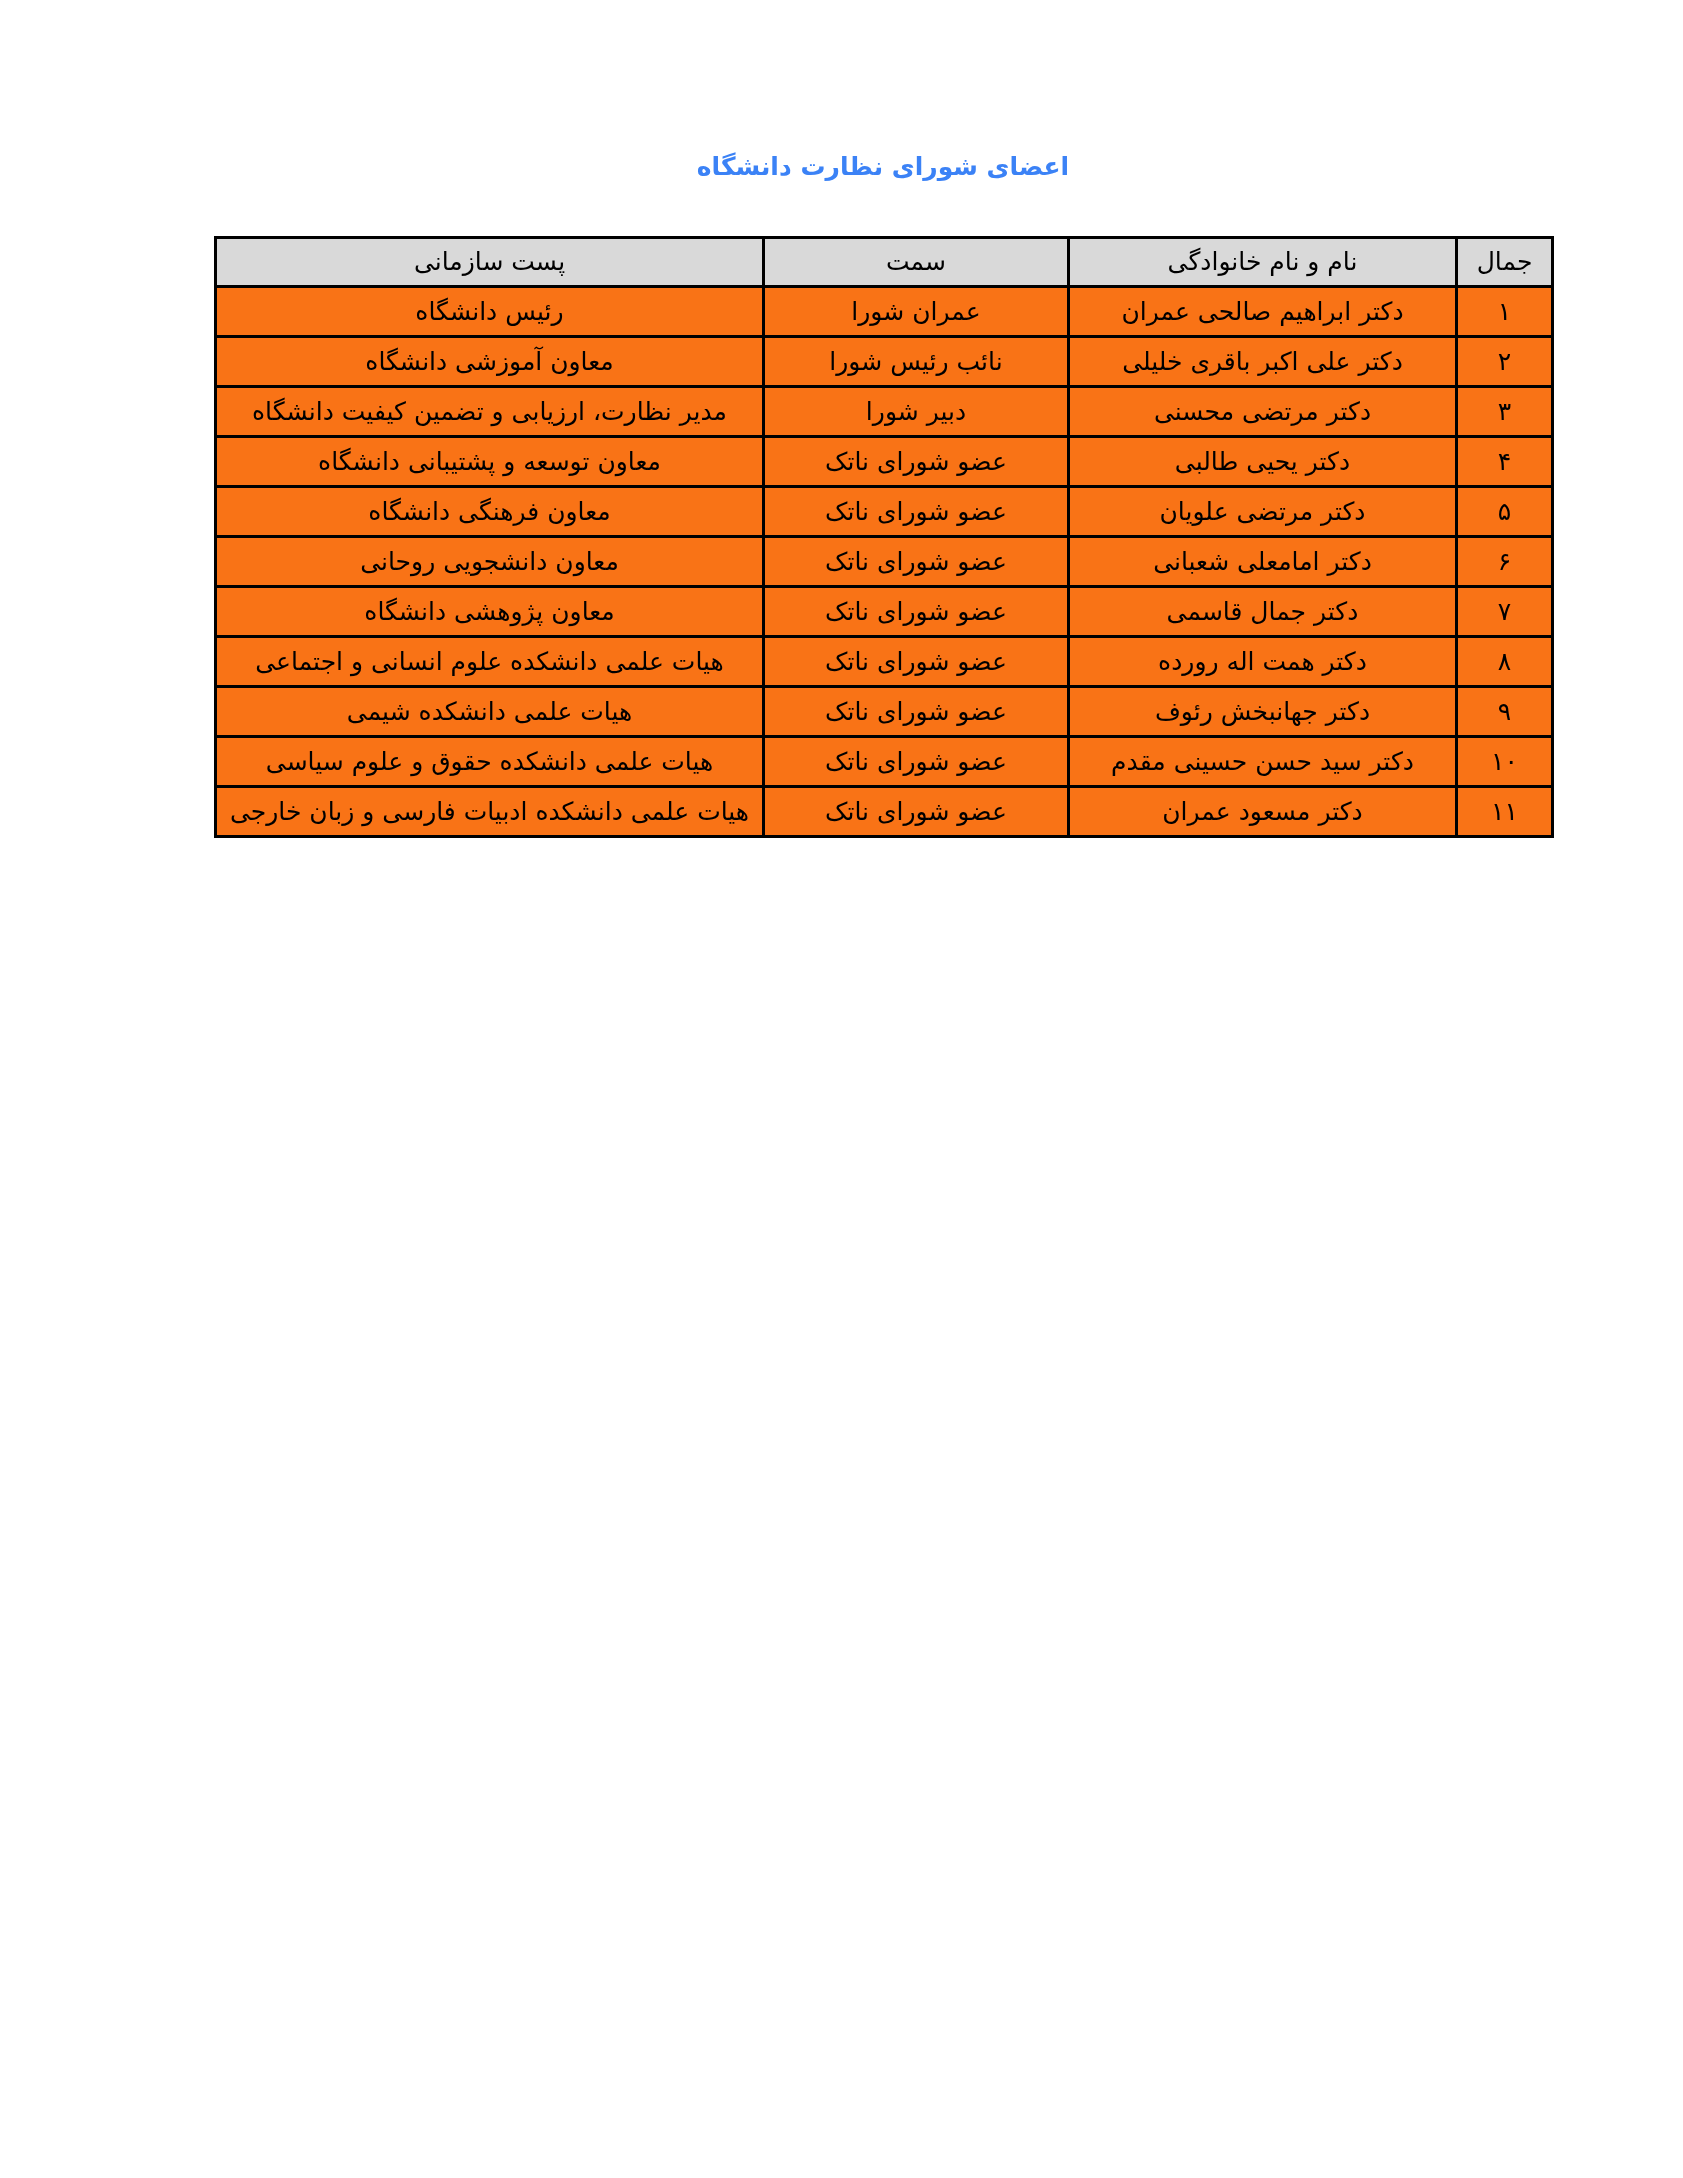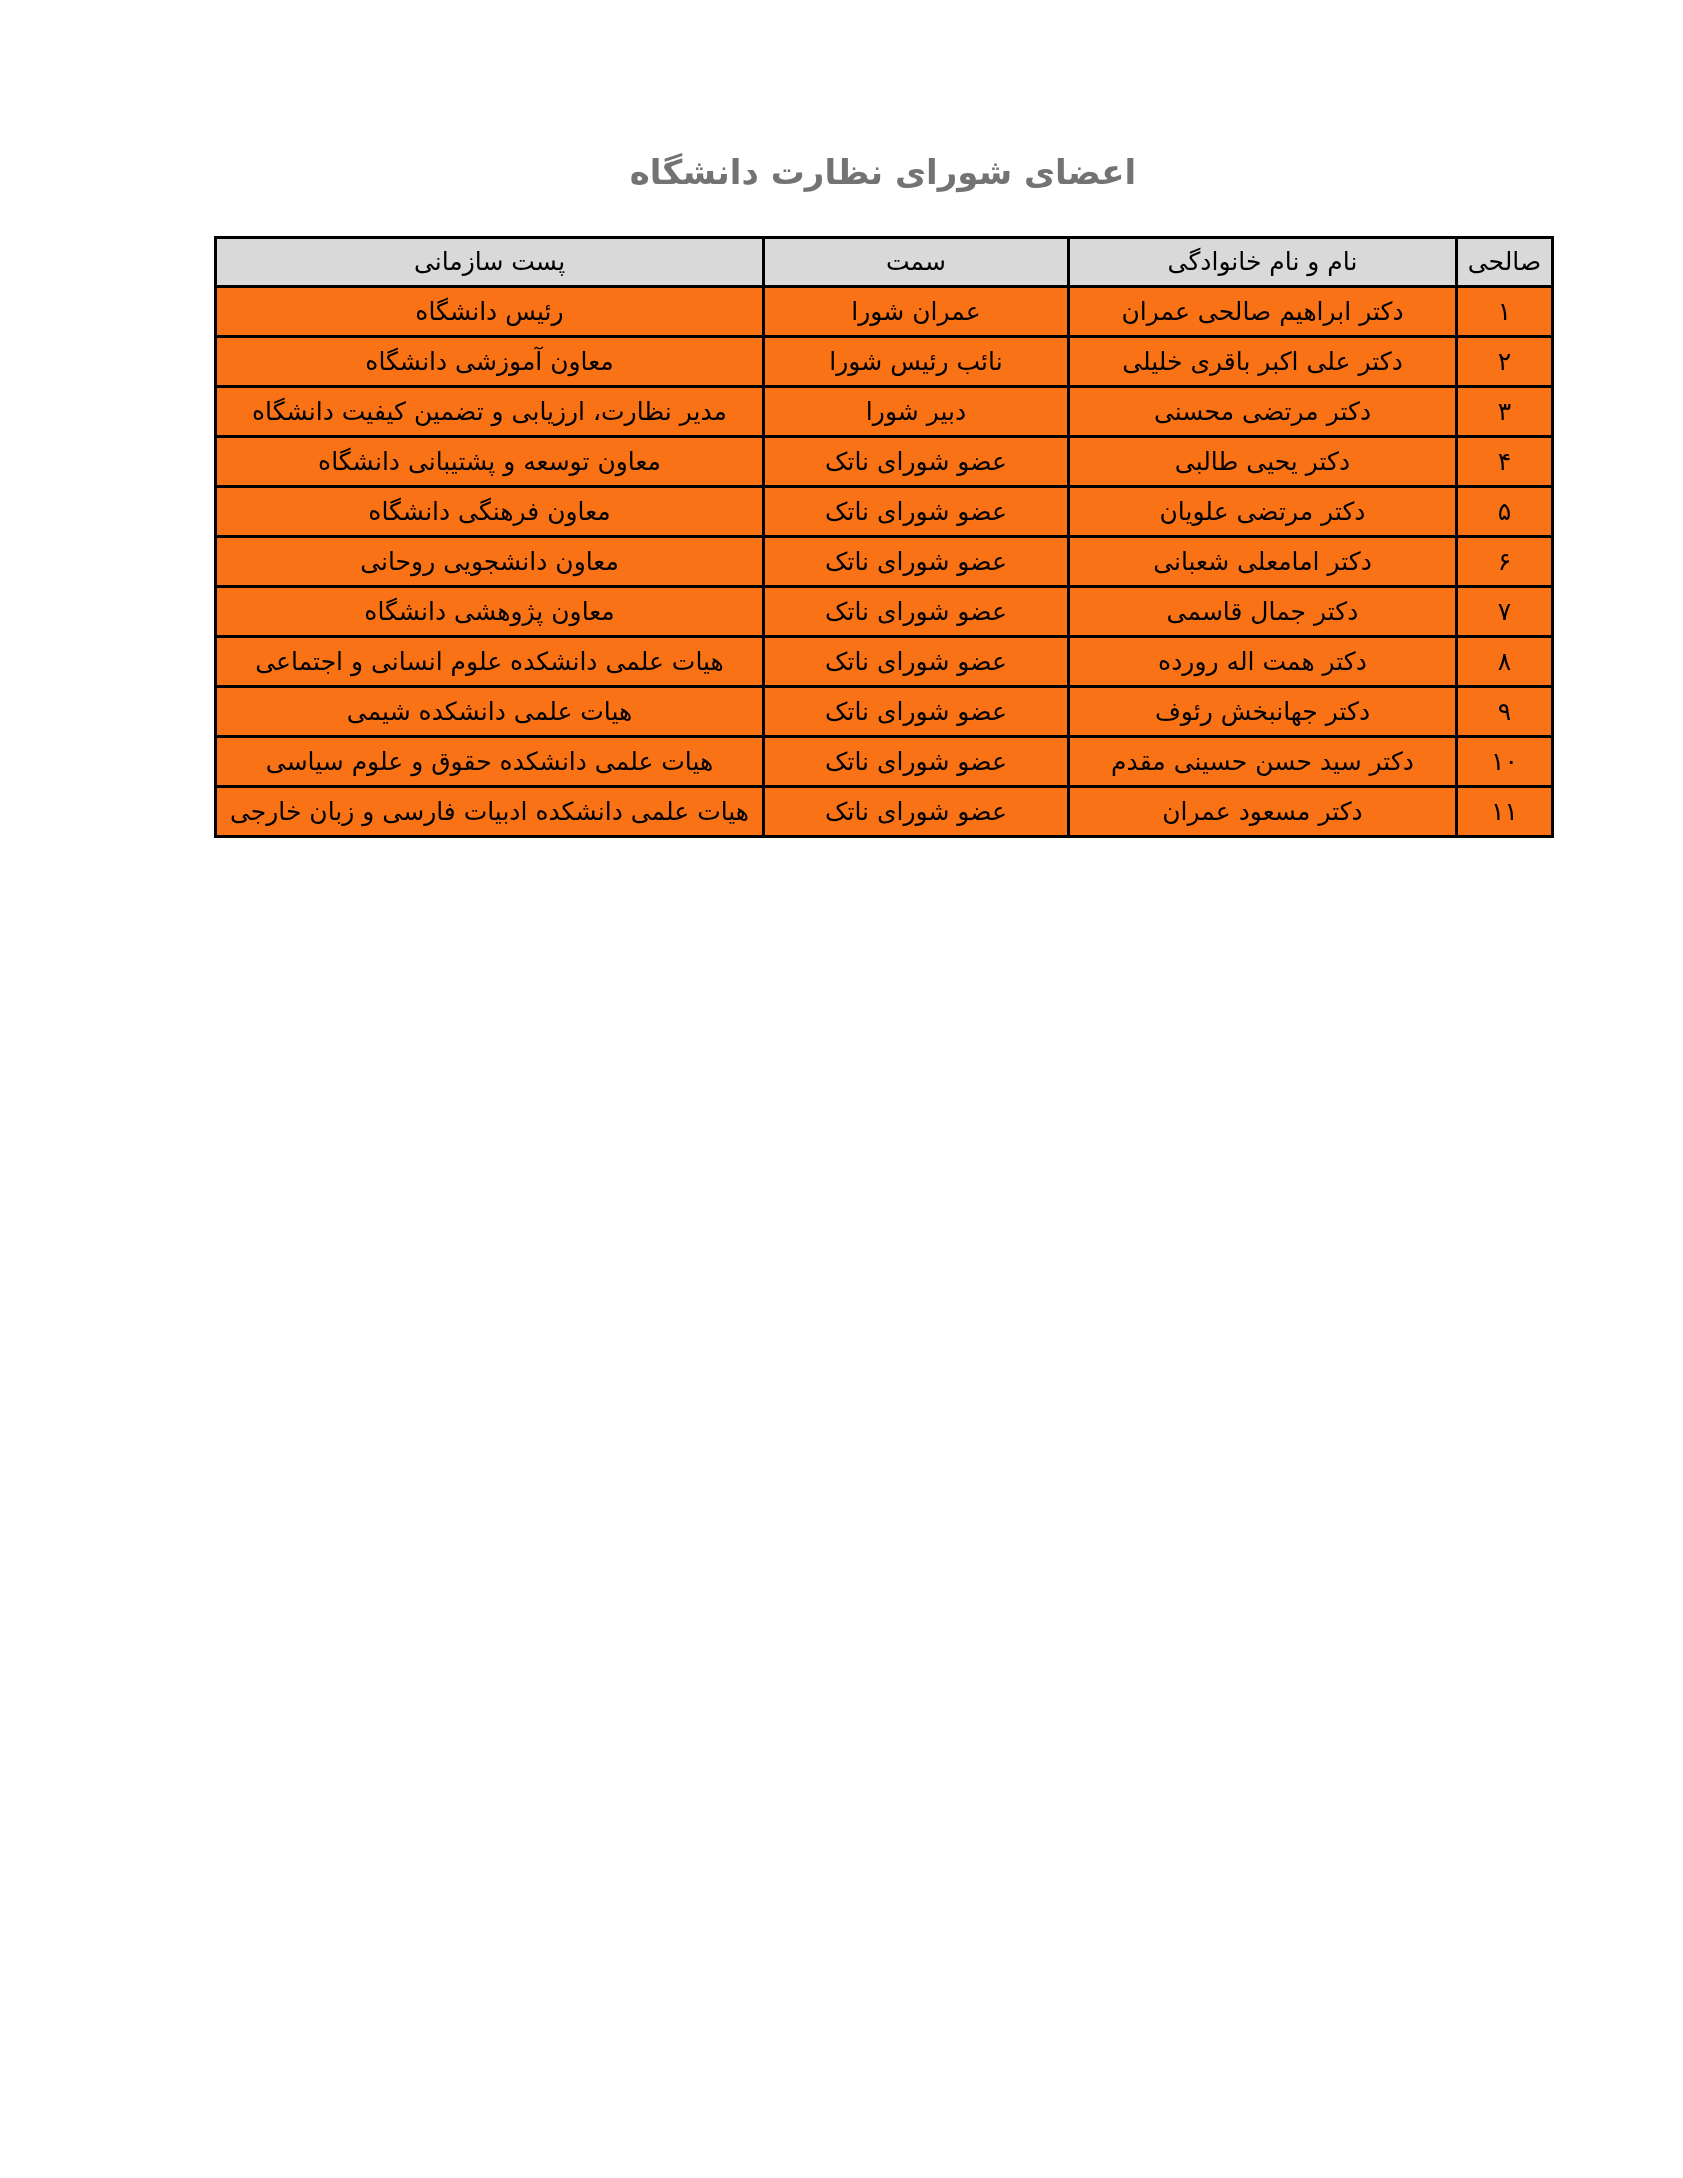--- a/index.html
+++ b/index.html
@@ -16,23 +16,23 @@
       color: #000000;
       direction: rtl;
       overflow: hidden;
     }
     .doc-title {
       position: absolute;
       top: 152px;
       left: 214px;
       width: 1338px;
       text-align: center;
-      font-size: 34px;
+      font-size: 25px;
       font-weight: bold;
-      color: #737373;
+      color: #3b82f6;
       letter-spacing: 0.5px;
     }
     table.members {
       position: absolute;
       top: 236px;
       left: 214px;
       width: 1338px;
       border-collapse: collapse;
       table-layout: fixed;
       border: 3px solid #000000;
@@ -70,21 +70,21 @@
 
   <table class="members">
     <colgroup>
       <col class="col-num">
       <col class="col-name">
       <col class="col-role">
       <col class="col-post">
     </colgroup>
     <thead>
       <tr>
-        <th>صالحی</th>
+        <th>جمال</th>
         <th>نام و نام خانوادگی</th>
         <th>سمت</th>
         <th>پست سازمانی</th>
       </tr>
     </thead>
     <tbody>
       <tr>
         <td>۱</td>
         <td>دکتر ابراهیم صالحی عمران</td>
         <td>عمران شورا</td>

